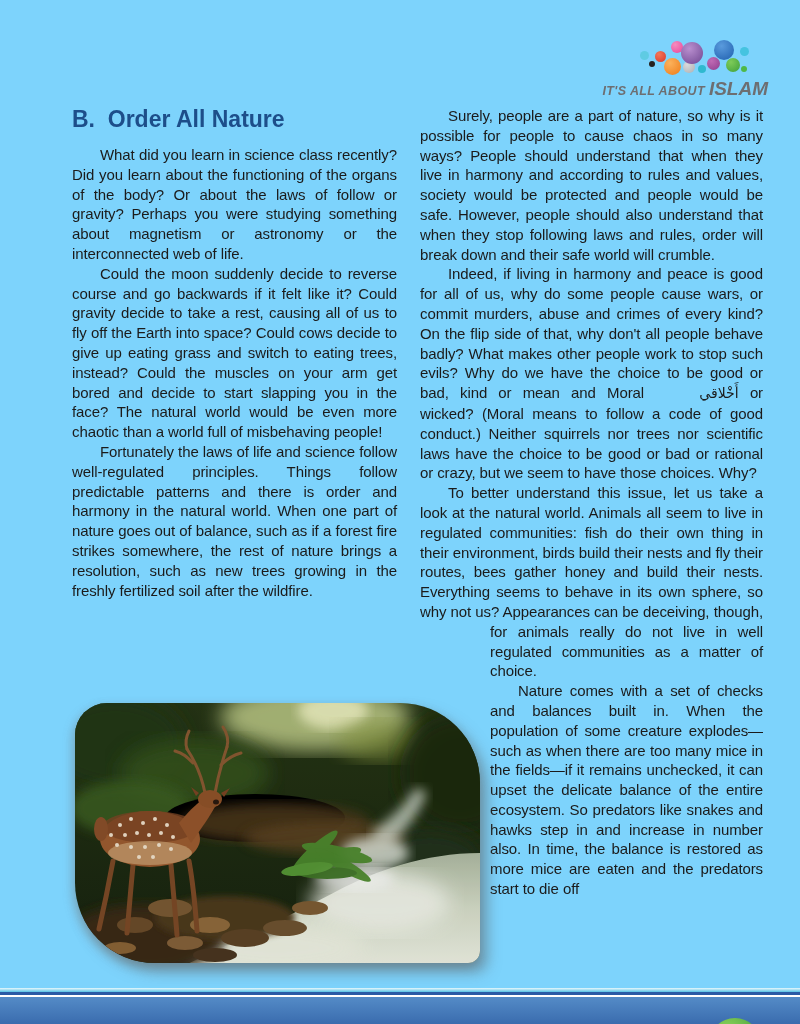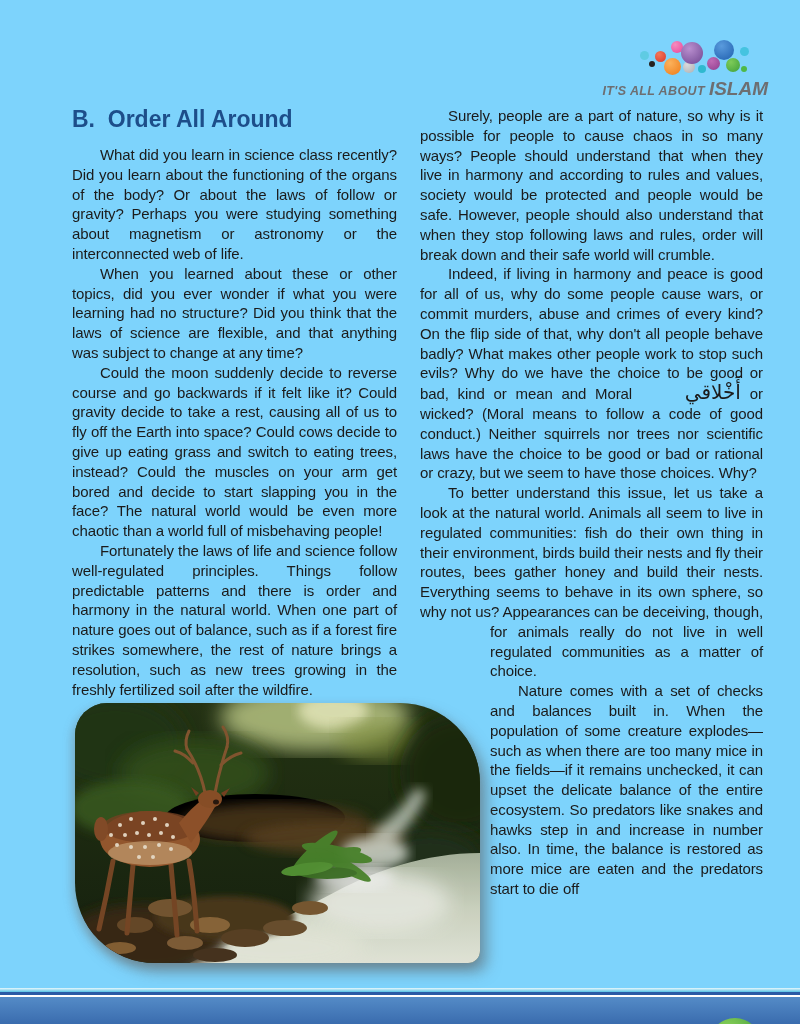--- a/index.html
+++ b/index.html
@@ -19,21 +19,21 @@
 
   
   .columns{position:absolute;left:72px;top:106px;width:691px;display:flex;gap:23px;}
   .col-left{width:325px;flex:none;}
   .col-right{width:343px;flex:none;}
   h2.sec{margin:0 0 12px 0;font-size:23px;line-height:27px;font-weight:bold;
          color:#1d4e8a;white-space:pre-wrap;}
   .col p{margin:0;font-size:15px;line-height:19.8px;text-align:justify;
          text-indent:28px;letter-spacing:-.1px;}
   .col p b{font-weight:normal;}
-  .arabic{font-family:"DejaVu Sans",sans-serif;font-size:20px;margin-left:44px;}
+  .arabic{font-family:"DejaVu Sans",sans-serif;font-size:14px;margin-left:44px;}
   .f-sp{float:left;width:0;height:535px;}
   .f-ph{float:left;clear:left;width:70px;height:262px;}
 
   
   .photo{position:absolute;left:75px;top:703px;width:405px;height:260px;margin:0;
          border-radius:32px 80px 12px 80px;overflow:hidden;
          box-shadow:7px 9px 14px rgba(90,90,90,.5), -3px 4px 10px rgba(120,120,120,.35);}
   .photo svg{display:block;width:100%;height:100%;}
 
   
@@ -74,23 +74,22 @@
       <i style="left:102px;top:6px;width:20px;height:20px;background:radial-gradient(circle at 38% 30%,#5a9bdd,#1f5fae);"></i>
       <i style="left:114px;top:24px;width:14px;height:14px;background:radial-gradient(circle at 35% 30%,#7ecb58,#3fa03a);"></i>
       <i style="left:128px;top:13px;width:9px;height:9px;background:#45c3e0;"></i>
       <i style="left:129px;top:32px;width:6px;height:6px;background:#4fb848;"></i>
     </div>
     <div class="logo-text"><span>IT'S ALL ABOUT</span> <span class="islam">ISLAM</span></div>
   </header>
 
   <main class="columns">
     <section class="col col-left">
-      <h2 class="sec">B.  Order All Around</h2>
+      <h2 class="sec">B.  Order All Nature</h2>
       <p>What did you learn in science class recently? Did you learn about the functioning of the organs of the body? Or about the laws of follow or gravity? Perhaps you were studying something about magnetism or astronomy or the interconnected web of life.</p>
-      <p>When you learned about these or other topics, did you ever wonder if what you were learning had no structure? Did you think that the laws of science are flexible, and that anything was subject to change at any time?</p>
       <p>Could the moon suddenly decide to reverse course and go backwards if it felt like it? Could gravity decide to take a rest, causing all of us to fly off the Earth into space? Could cows decide to give up eating grass and switch to eating trees, instead? Could the muscles on your arm get bored and decide to start slapping you in the face? The natural world would be even more chaotic than a world full of misbehaving people!</p>
       <p>Fortunately the laws of life and science follow well-regulated principles. Things follow predictable patterns and there is order and harmony in the natural world. When one part of nature goes out of balance, such as if a forest fire strikes somewhere, the rest of nature brings a resolution, such as new trees growing in the freshly fertilized soil after the wildfire.</p>
     </section>
 
     <section class="col col-right">
       <div class="f-sp"></div>
       <div class="f-ph"></div>
       <p>Surely, people are a part of nature, so why is it possible for people to cause chaos in so many ways? People should understand that when they live in harmony and according to rules and values, society would be protected and people would be safe. However, people should also understand that when they stop following laws and rules, order will break down and their safe world will crumble.</p>
       <p><span>Indeed, if living in harmony and peace is good for all of us, why do some people cause wars, or commit murders, abuse and crimes of every kind? On the flip side of that, why don't all people behave badly? What makes other people work to stop such evils? Why do we have the choice to be good or bad, kind or mean and</span> <b>Moral</b> <span class="arabic">أَخْلاقي</span> <span>or wicked? (Moral means to follow a code of good conduct.) Neither squirrels nor trees nor scientific laws have the choice to be good or bad or rational or crazy, but we seem to have those choices. Why?</span></p>
       <p>To better understand this issue, let us take a look at the natural world. Animals all seem to live in regulated communities: fish do their own thing in their environment, birds build their nests and fly their routes, bees gather honey and build their nests. Everything seems to behave in its own sphere, so why not us? Appearances can be deceiving, though, for animals really do not live in well regulated communities as a matter of choice.</p>

